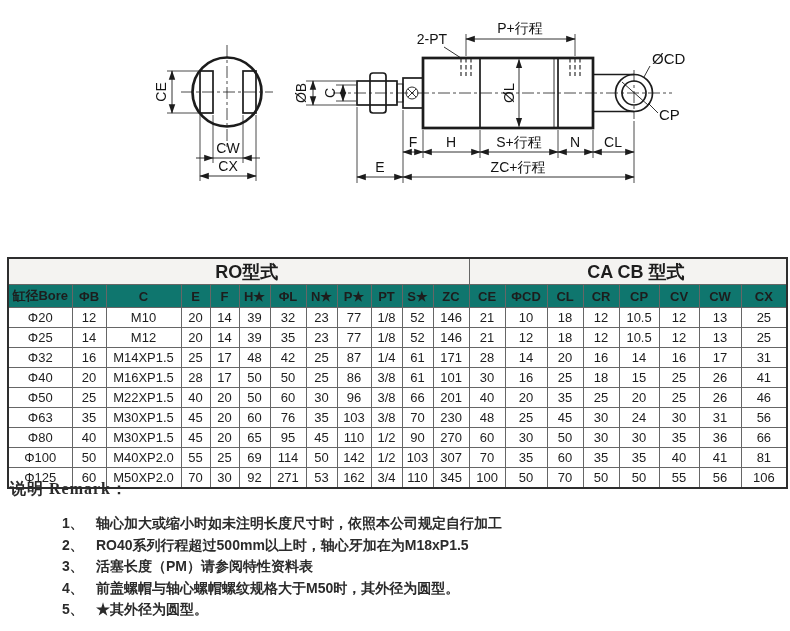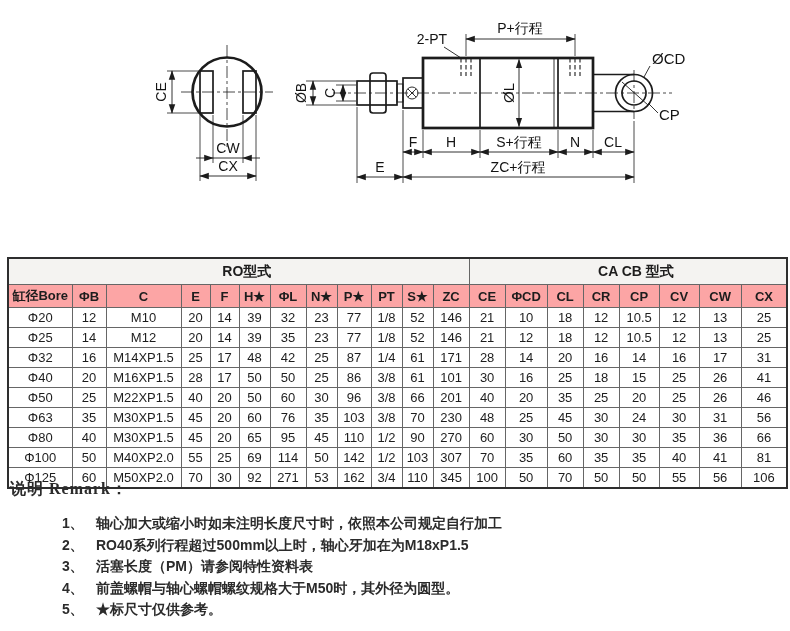--- a/index.html
+++ b/index.html
@@ -16,22 +16,22 @@
   .ext{stroke-width:0.8;}
   .cline{stroke-width:0.8;stroke-dasharray:12 3 3 3;}
   .pdash{stroke-width:1.1;stroke-dasharray:4.5 2.5;}
   .dim{stroke-width:0.9;marker-start:url(#arr);marker-end:url(#arr);}
   .dime{stroke-width:0.9;marker-end:url(#arr);}
 
   table.spec{position:absolute;left:7px;top:257px;width:779px;border-collapse:collapse;
              table-layout:fixed;border:2px solid #2e2e2e;font-size:13px;}
   table.spec th,table.spec td{border:1px solid #666;text-align:center;vertical-align:middle;
              padding:0;white-space:nowrap;overflow:hidden;color:#1d1d1d;}
-  table.spec thead tr.grp th{height:25px;font-size:14px;font-weight:bold;background:#f4f3f1;padding-left:16px;}
-  table.spec thead tr.cols th{height:22px;font-size:13px;font-weight:bold;background:#fca5a5;margin-top:32px;}
+  table.spec thead tr.grp th{height:25px;font-size:18px;font-weight:bold;background:#f4f3f1;padding-left:16px;}
+  table.spec thead tr.cols th{height:22px;font-size:13px;font-weight:bold;background:#0f766e;margin-top:32px;}
   table.spec tbody td{height:19px;font-size:13px;background:#fff;}
 
   .remark{position:absolute;left:10px;top:479px;width:772px;color:#2b2b2b;}
   .remark-title{font-family:"Liberation Serif", serif;font-weight:bold;font-size:16px;
                 letter-spacing:1px;margin-bottom:13px;}
   .remark-items{padding-left:52px;}
   .remark-item{display:flex;font-size:14px;font-weight:bold;line-height:21.5px;}
   .remark-item .num{flex:0 0 34px;}
   .remark-item .txt{flex:1;}
 </style>
@@ -424,17 +424,17 @@
         <span class="txt">
           <div>活塞长度（PM）请参阅特性资料表</div>
         </span>
       </div>
       <div class="remark-item">
         <span class="num">4、</span>
         <span class="txt">前盖螺帽与轴心螺帽螺纹规格大于M50时，其外径为圆型。</span>
       </div>
       <div class="remark-item">
         <span class="num">5、</span>
-        <span class="txt">★标尺寸仅供参考。</span>
+        <span class="txt">★其外径为圆型。</span>
       </div>
     </div>
   </div>
 </div>
 
 </body></html>

